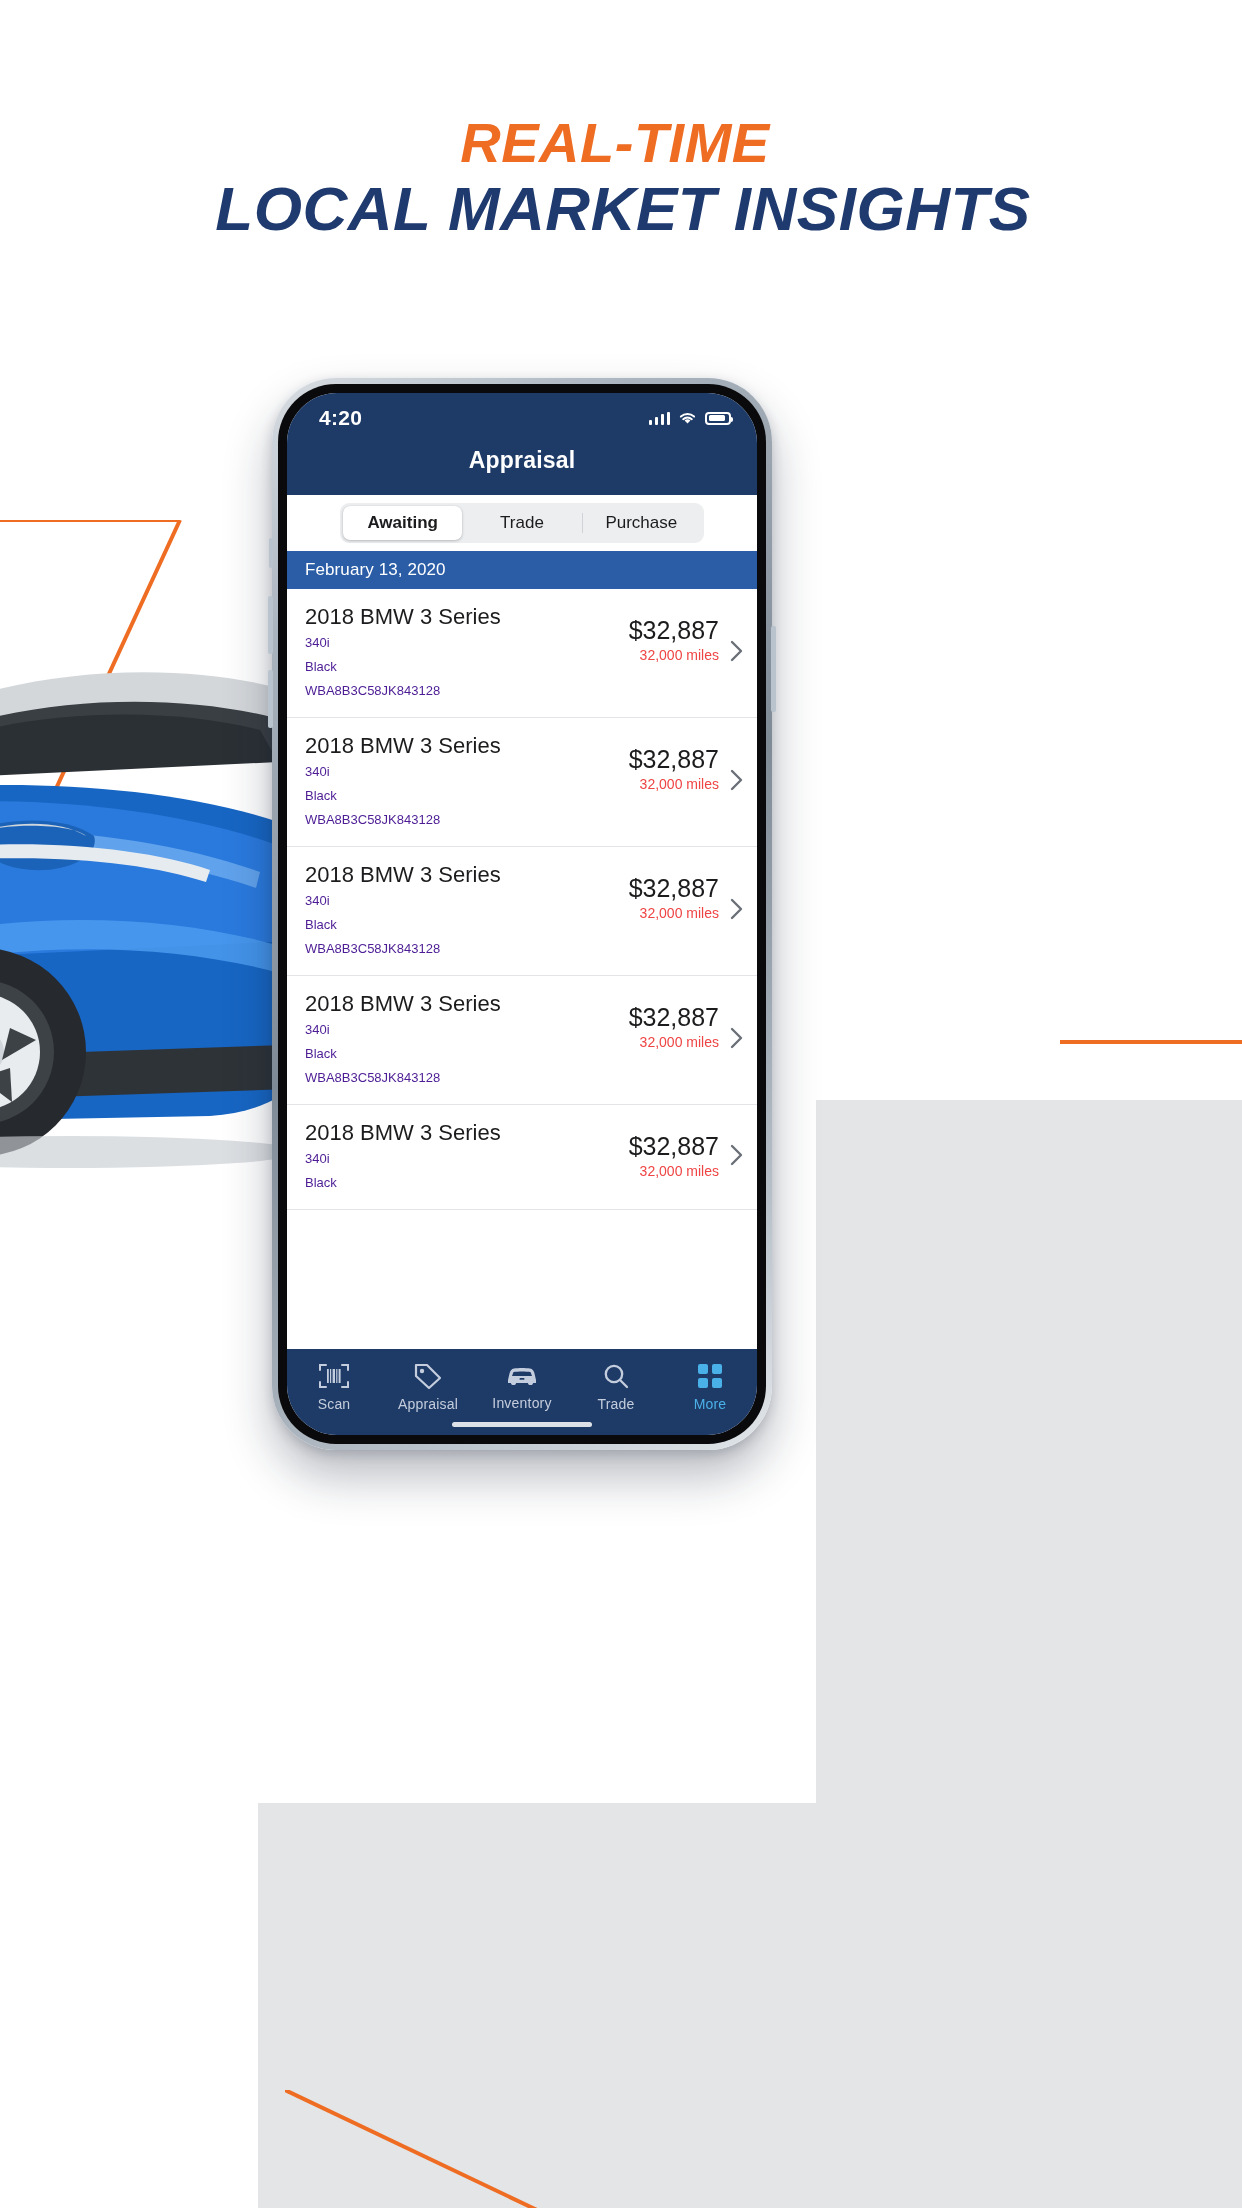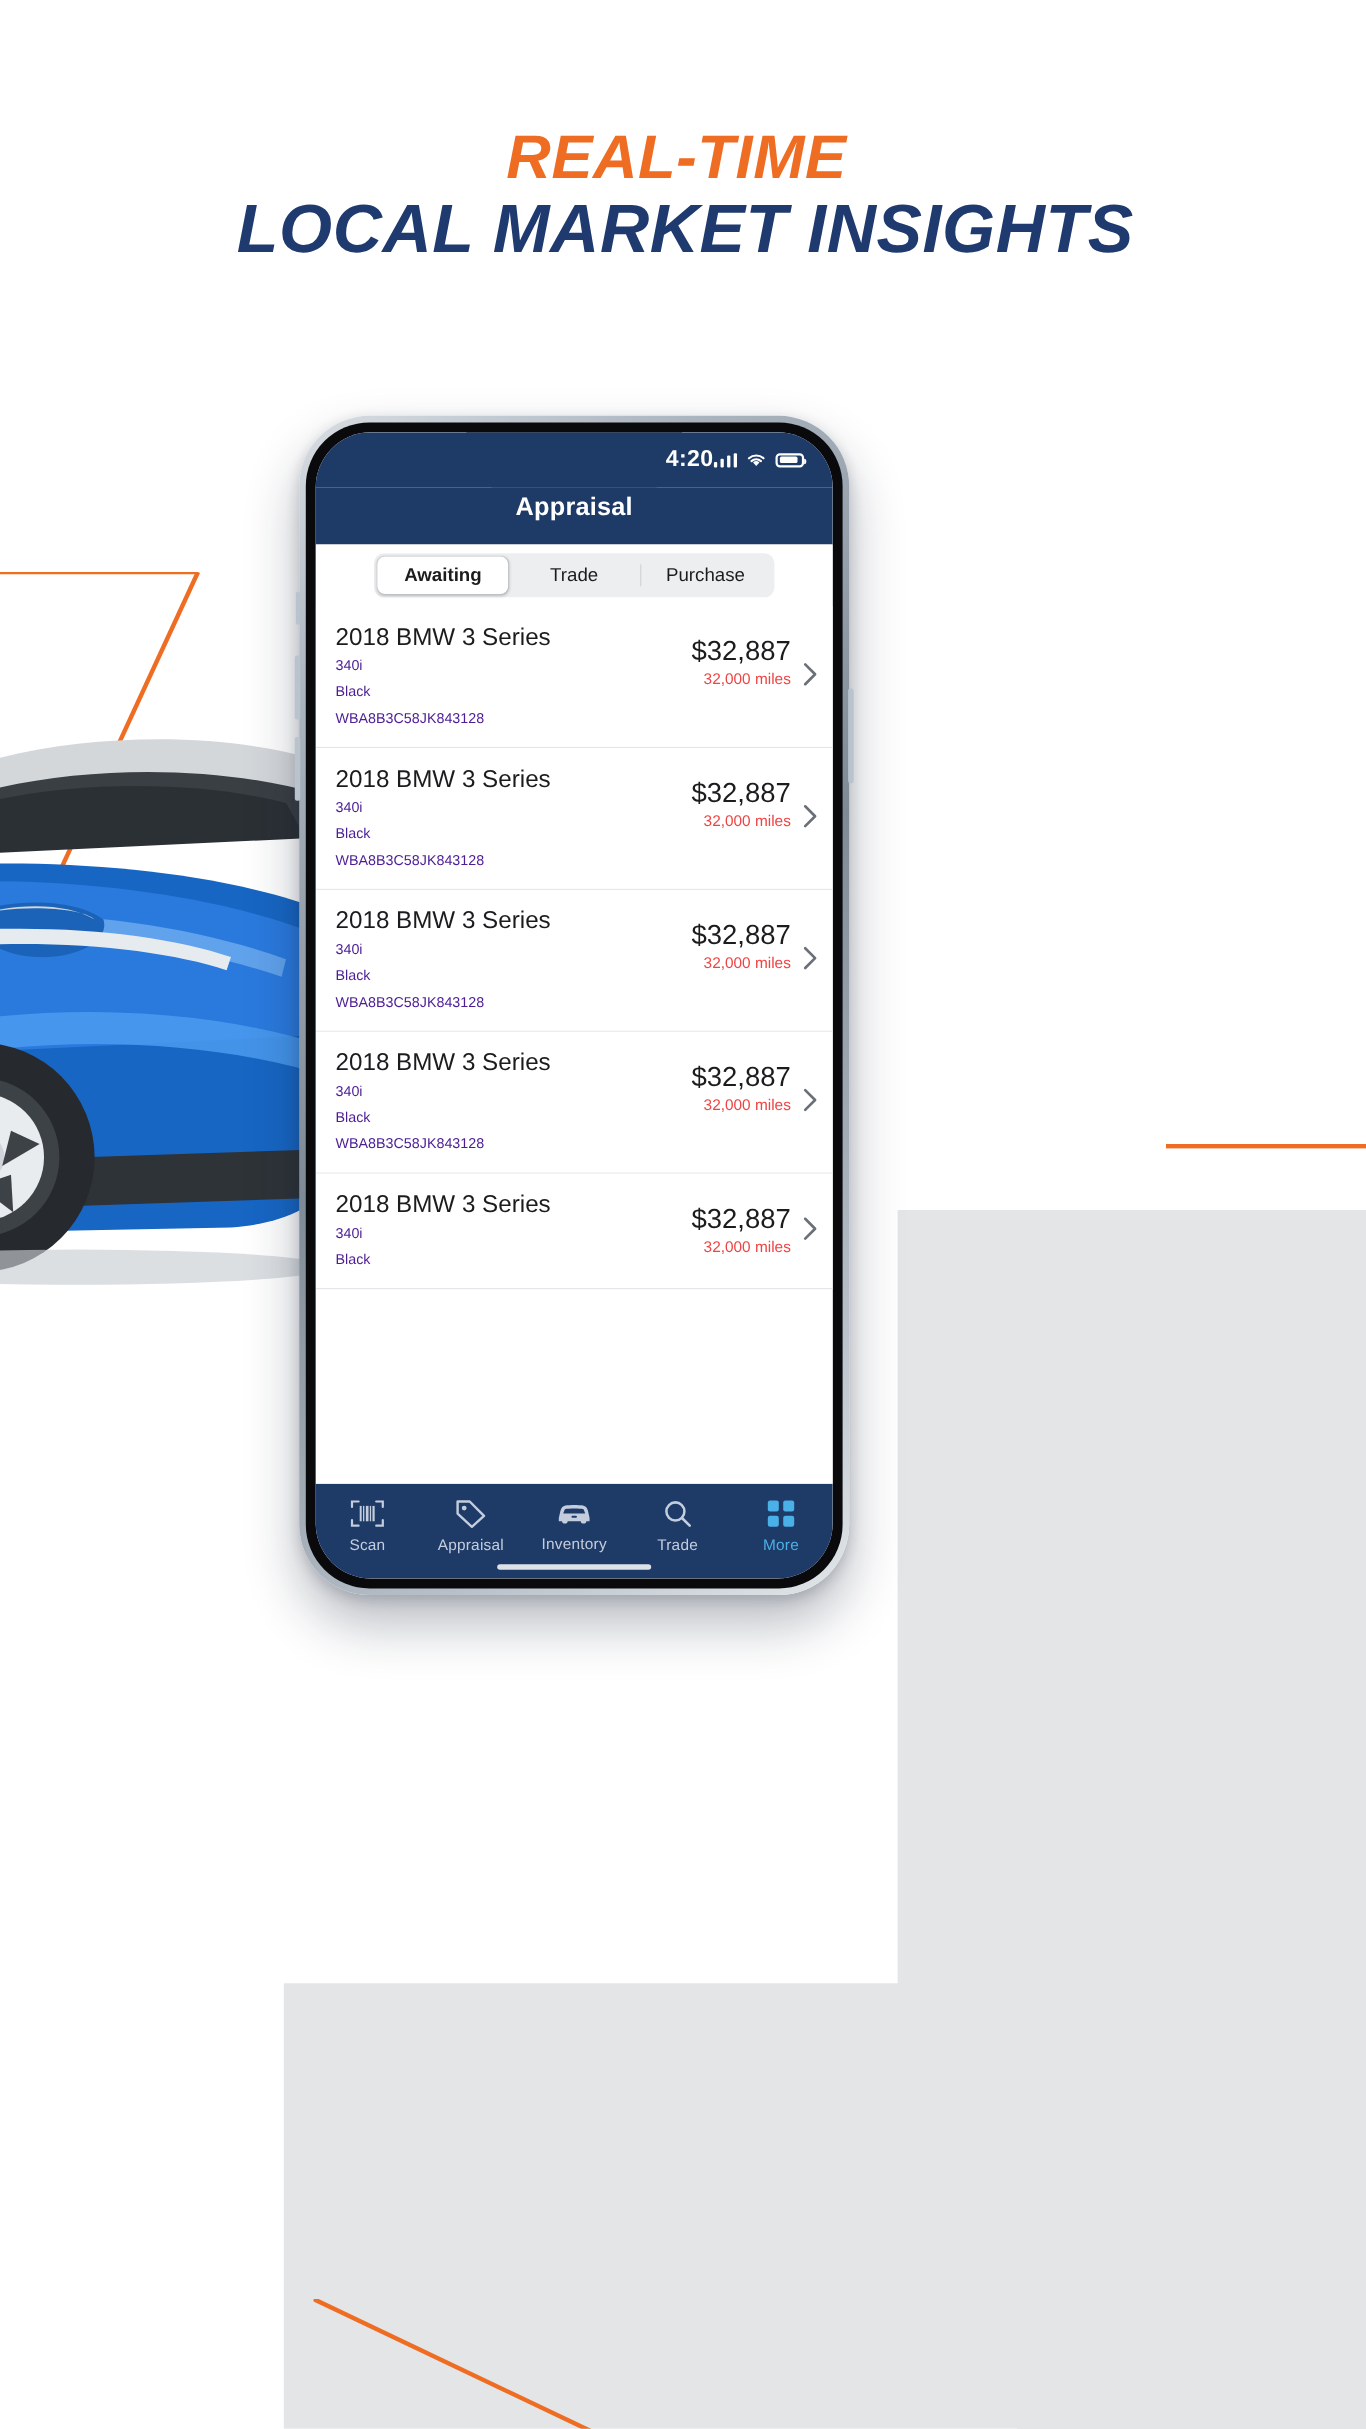--- a/index.html
+++ b/index.html
@@ -83,21 +83,21 @@
   
   .btn-side{position:absolute;background:#b9c3cd;border-radius:2px;}
   .btn-silent{left:-3px;top:160px;width:4px;height:30px;}
   .btn-volup{left:-4px;top:218px;width:5px;height:58px;}
   .btn-voldn{left:-4px;top:292px;width:5px;height:58px;}
   .btn-power{right:-4px;top:248px;width:5px;height:86px;}
 
   
   .statusbar{
     height:50px;flex:0 0 50px;background:#1e3a66;color:#fff;
-    display:flex;align-items:center;justify-content:flex-end;
+    display:flex;align-items:center;justify-content:space-between;
     padding:0 26px 0 32px;box-sizing:border-box;position:relative;z-index:7;
   }
   .status-time{font-size:21px;font-weight:bold;letter-spacing:.3px;}
   .status-icons{display:flex;align-items:center;gap:8px;}
   .bars{display:flex;align-items:flex-end;gap:2.5px;height:13px;}
   .bars i{width:3.5px;background:#fff;border-radius:1px;display:block;}
   .bars i:nth-child(1){height:5px}
   .bars i:nth-child(2){height:8px}
   .bars i:nth-child(3){height:11px}
   .bars i:nth-child(4){height:13px}
@@ -281,20 +281,21 @@
       <div class="seg-wrap">
         <div class="seg">
           <div class="seg-item active">Awaiting</div>
           <div class="seg-item">Trade</div>
           <div class="seg-item">Purchase</div>
         </div>
       </div>
 
       <div class="list">
 
+        <div class="date-head">February 13, 2020</div>
 
         <div class="row">
           <div class="row-main">
             <div class="row-title">2018 BMW 3 Series</div>
             <div class="row-sub">340i</div>
             <div class="row-sub">Black</div>
             <div class="row-sub">WBA8B3C58JK843128</div>
           </div>
           <div class="row-right">
             <div class="row-price">$32,887</div>

